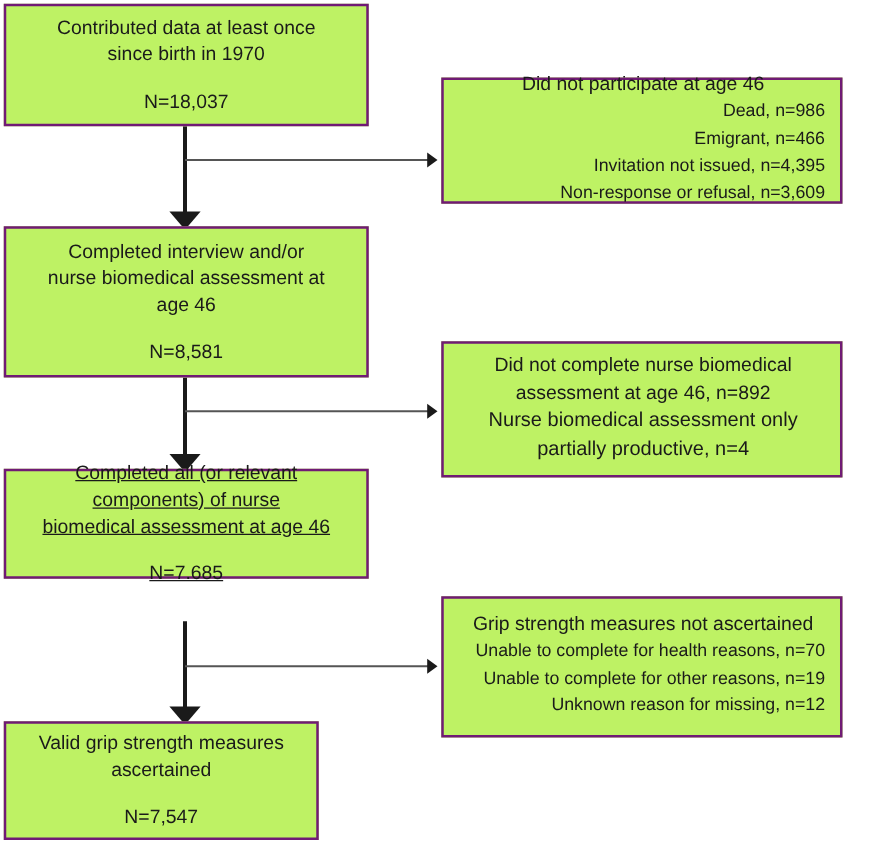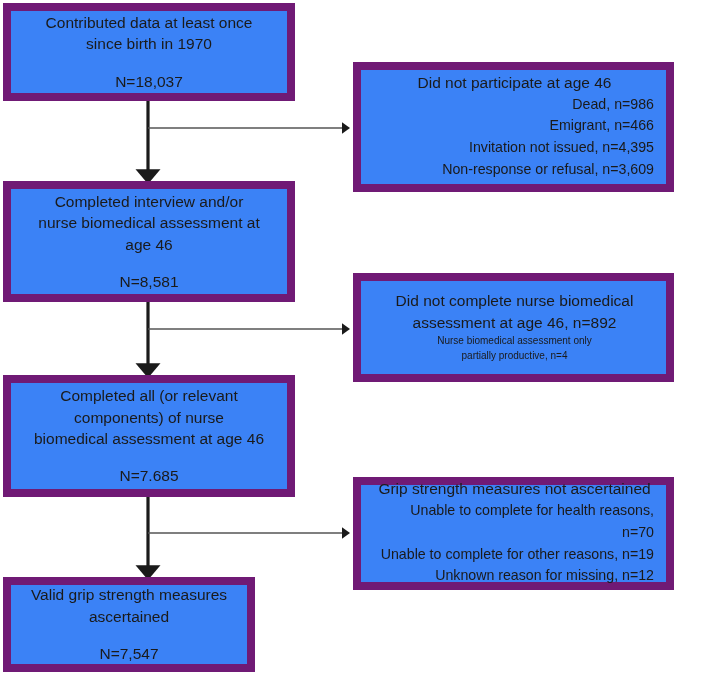--- a/index.html
+++ b/index.html
@@ -18,22 +18,22 @@
     width: 709px;
     height: 680px;
     overflow: hidden;
     background: #ffffff;
   }
 
   
   .node {
     position: absolute;
     box-sizing: border-box;
-    border: 8px solid #701a75;
-    background: #3b82f6;
+    border: 2px solid #701a75;
+    background: #bef264;
     display: flex;
     flex-direction: column;
     justify-content: center;
     z-index: 3;
   }
   .node.main {
     align-items: center;
     text-align: center;
   }
   .node-title {
@@ -66,21 +66,21 @@
     font-size: 14.2px;
     line-height: 1.52;
     text-align: right;
     white-space: pre-line;
   }
   .excl.centered .excl-head,
   .excl.centered .excl-list li {
     text-align: center;
   }
   .excl.centered .excl-list li {
-    font-size: 10px;
+    font-size: 16px;
     line-height: 1.42;
   }
 
   
   .conn-svg {
     position: absolute;
     left: 0;
     top: 0;
     width: 709px;
     height: 680px;
@@ -122,34 +122,34 @@
     <div class="node-count">N=18,037</div>
   </div>
 
   <div class="node main" style="left:3px; top:181px; width:292px; height:121px;text-align:center;">
     <div class="node-title">Completed interview and/or
 nurse biomedical assessment at
 age 46</div>
     <div class="node-count">N=8,581</div>
   </div>
 
-  <div class="node main" style="left:3px; top:375px; width:292px; height:122px;">
+  <div class="node main" style="left:3px; top:375px; width:292px; height:88px;text-decoration:underline;">
     <div class="node-title">Completed all (or relevant
 components) of nurse
 biomedical assessment at age 46</div>
     <div class="node-count">N=7.685</div>
   </div>
 
   <div class="node main" style="left:3px; top:577px; width:252px; height:95px;">
     <div class="node-title">Valid grip strength measures
 ascertained</div>
     <div class="node-count">N=7,547</div>
   </div>
 
-  <div class="node excl" style="left:353px; top:62px; width:321px; height:130px;">
+  <div class="node excl" style="left:353px; top:62px; width:321px; height:101px;">
     <div class="excl-head">Did not participate at age 46</div>
     <ul class="excl-list">
       <li>Dead, n=986</li>
       <li>Emigrant, n=466</li>
       <li>Invitation not issued, n=4,395</li>
       <li>Non-response or refusal, n=3,609</li>
     </ul>
   </div>
 
   <div class="node excl centered" style="left:353px; top:273px; width:321px; height:109px;">

